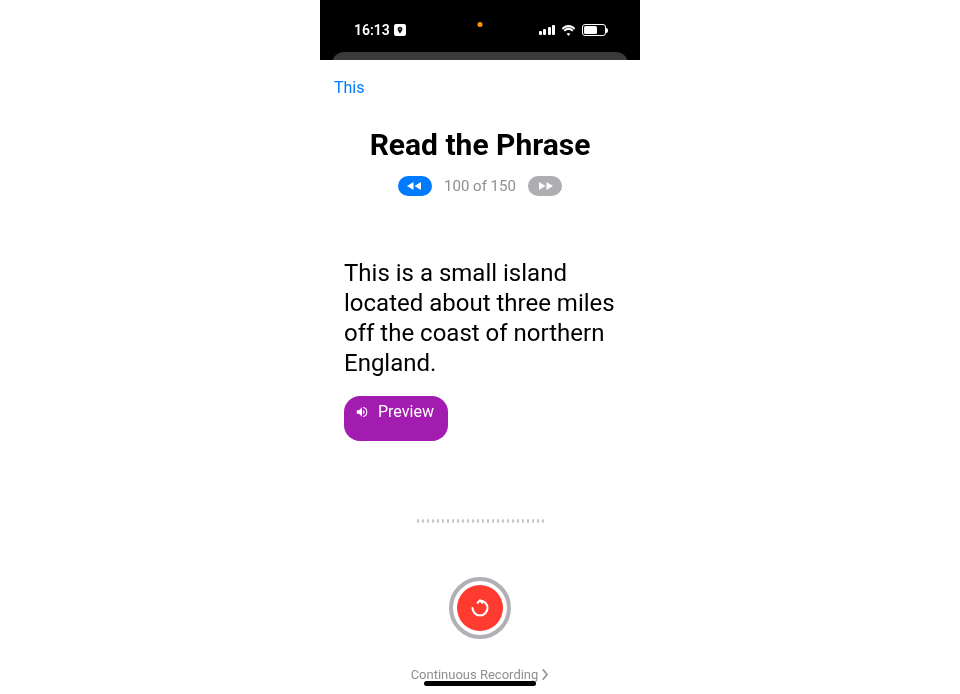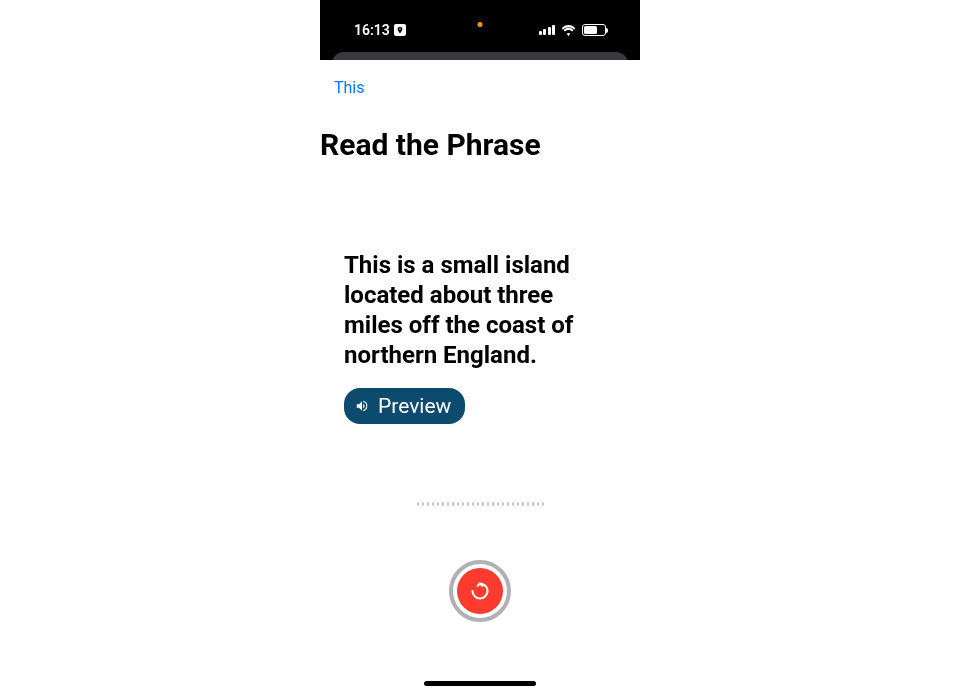--- a/index.html
+++ b/index.html
@@ -116,20 +116,21 @@
       padding-top: 0;
     }
     .done-link {
       color:#007aff;
       font-size:16px;
       padding:18px 14px 8px;
       display:inline-block;
       cursor:pointer;
     }
     .title {
+      text-align:center;
       font-size:30px;
       font-weight:700;
       margin-top:22px;
       color:#000;
     }
     .nav-row {
       display:flex;
       align-items:center;
       justify-content:center;
       gap:12px;
@@ -145,34 +146,34 @@
       cursor:pointer;
     }
     .pill-prev { background:#007aff; }
     .pill-next { background:#aeaeb2; }
     .counter {
       color:#8e8e93;
       font-size:15px;
     }
     .phrase {
       font-size:24px;
-      font-weight:700;
+      font-weight:400;
       line-height:1.25;
       color:#000;
       padding:0 24px;
-      margin-top:88px;
+      margin-top:62px;
     }
     .preview-btn {
       display:inline-flex;
       align-items:center;
       gap:8px;
-      background:#0c4a6e;
+      background:#a21caf;
       color:#fff;
-      font-size:21px;
-      padding:6px 14px 6px 10px;
+      font-size:16px;
+      padding:6px 14px 20px 10px;
       border-radius:16px;
       margin-left:24px;
       margin-top:18px;
       cursor:pointer;
     }
     .waveform {
       display:flex;
       justify-content:center;
       gap:3px;
       margin-top:78px;
@@ -263,20 +264,33 @@
   </div>
 
   <div class="sheet-peek"></div>
 
   <div class="content">
 
     <span class="done-link">This</span>
 
     <h1 class="title">Read the Phrase</h1>
 
+    <div class="nav-row">
+      <div class="pill-btn pill-prev">
+        <svg width="16" height="10" viewBox="0 0 32 20" fill="#fff">
+          <path d="M15 10L28 2v16L15 10zm-15 0L13 2v16L0 10z"></path>
+        </svg>
+      </div>
+      <span class="counter">100 of 150</span>
+      <div class="pill-btn pill-next">
+        <svg width="16" height="10" viewBox="0 0 32 20" fill="#fff">
+          <path d="M17 10L4 2v16l13-8zm15 0L19 2v16l13-8z"></path>
+        </svg>
+      </div>
+    </div>
 
     <p class="phrase">This is a small island located about three miles off the coast of northern England.</p>
 
     <div class="preview-btn">
       <svg width="16" height="14" viewBox="0 0 24 24" fill="#fff">
         <path d="M3 9v6h4l5 5V4L7 9H3zm13.5 3a4.5 4.5 0 00-2.5-4v8a4.5 4.5 0 002.5-4zM14 3.2v2a7 7 0 010 13.6v2a9 9 0 000-17.6z"></path>
       </svg>
       <span>Preview</span>
     </div>
 
@@ -311,17 +325,23 @@
 
     <div class="record-btn">
       <div class="record-inner">
         <svg width="20" height="20" viewBox="0 0 24 24" fill="none" stroke="#fff" stroke-width="2.5">
           <path d="M3 12a9 9 0 109-9" stroke-linecap="round"></path>
           <path d="M8 3l4 0l0 4" stroke-linecap="round" stroke-linejoin="round" transform="rotate(-45 12 3)"></path>
         </svg>
       </div>
     </div>
 
+    <div class="cont-row">
+      <span>Continuous Recording</span>
+      <svg width="7" height="11" viewBox="0 0 8 14" fill="none" stroke="#8e8e93" stroke-width="2">
+        <path d="M1 1l5 6-5 6" stroke-linecap="round" stroke-linejoin="round"></path>
+      </svg>
+    </div>
 
     <div class="home-indicator"></div>
   </div>
 
 </div>
 
 </body></html>

